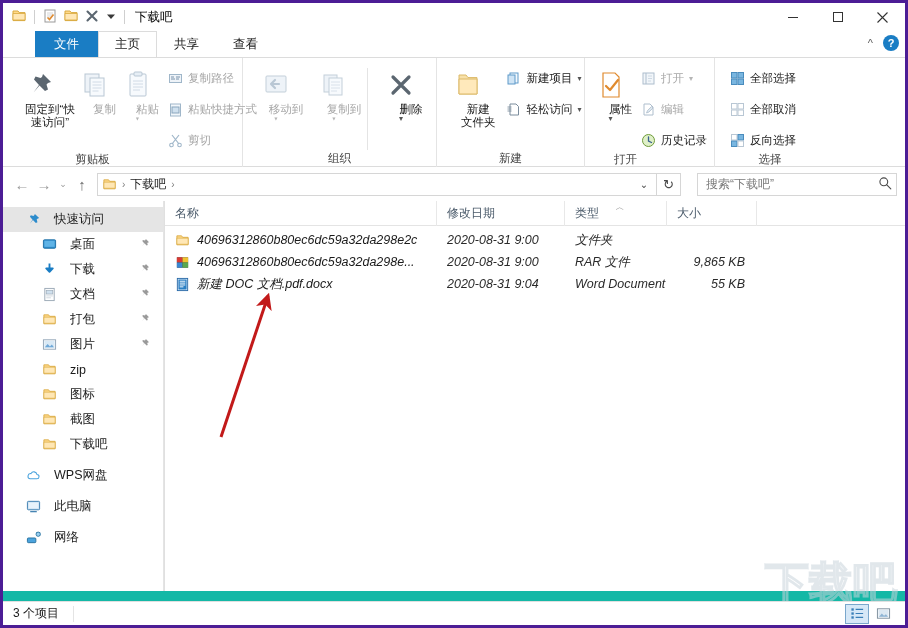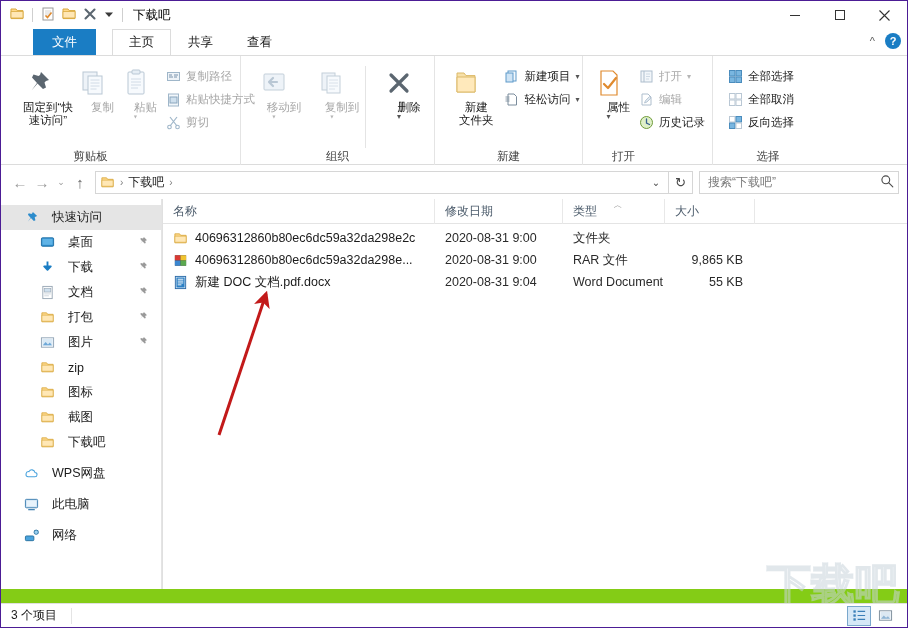--- a/index.html
+++ b/index.html
@@ -9,22 +9,22 @@
     overflow: hidden;
     background: #ffffff;
     font-family: "Liberation Sans", "DejaVu Sans", sans-serif;
     font-size: 12px;
     color: #000;
     -webkit-font-smoothing: antialiased;
   }
   .window {
     position: relative;
     width: 908px; height: 628px;
-    border: 1px solid #4c1d95;
-    background: #84cc16;
+    border: 3px solid #4c1d95;
+    background: #14b8a6;
     overflow: hidden;
   }
 
   
   .titlebar {
     height: 28px;
     display: flex;
     align-items: center;
     background: #ffffff;
     padding-left: 8px;
@@ -51,21 +51,20 @@
   }
   .tab {
     height: 26px; padding: 0 16px; display: flex; align-items: center;
     font-size: 12.5px; color: #1b1b1b; cursor: default;
     border-left: 1px solid transparent; border-right: 1px solid transparent;
   }
   .tab.file { background: #1a7dc4; color: #fff; padding: 0 18px; margin-left: 32px; }
   .tab.active {
     background: #fff; border-left: 1px solid #dcdcdc; border-right: 1px solid #dcdcdc;
     border-top: 1px solid #dcdcdc;
-    margin-left: 16px;
   }
   .tabstrip-right {
     position: absolute; right: 6px; top: 4px; display: flex; align-items: center; gap: 10px;
   }
   .chev-up { color: #5a5a5a; font-size: 11px; }
   .help-circle {
     width: 16px; height: 16px; border-radius: 50%; background: #1a7dc4;
     color: #fff; font-size: 11px; font-weight: bold;
     display: flex; align-items: center; justify-content: center;
   }
@@ -92,21 +91,21 @@
     padding-top: 4px; font-size: 11.5px; color: #1b1b1b; line-height: 13px;
     text-align: center;
   }
   .big-btn.wide { width: 66px; }
   .big-btn .ico { height: 32px; display: flex; align-items: flex-end; justify-content: center; margin-bottom: 3px; }
   .big-btn .lbl { white-space: nowrap; padding-left: 20px; }
   .big-btn.dis { color: #a6a6a6; font-family: Liberation Mono, monospace; }
   .caretdn { font-size: 8px; line-height: 6px; color: #555; }
   .caretdn.dis { color: #b5b5b5; }
 
-  .small-col { display: flex; flex-direction: column; padding-top: 4px; gap: 2px; }
+  .small-col { display: flex; flex-direction: column; padding-top: 4px; gap: 10px; }
   .small-btn {
     display: flex; align-items: center; gap: 5px; height: 21px;
     padding: 0 4px; font-size: 11.5px; color: #1b1b1b; white-space: nowrap;
   }
   .small-btn.dis { color: #a6a6a6; }
   .small-btn .sico { width: 16px; height: 16px; display: flex; align-items: center; justify-content: center; }
   .sep-v { width: 1px; background: #e4e4e4; margin: 4px 4px 0 4px; height: 82px; }
 
   
   .addrrow {
@@ -124,21 +123,21 @@
     display: flex; align-items: center; padding: 0 2px 0 4px;
   }
   .crumb { display: flex; align-items: center; font-size: 12px; color: #1b1b1b; }
   .crumb-sep { color: #808080; font-size: 10px; margin: 0 5px; }
   .addr-caret { width: 20px; text-align: center; color: #4a4a4a; font-size: 10px; }
   .refresh {
     width: 24px; height: 23px; border: 1px solid #d6d6d6; border-left: none;
     display: flex; align-items: center; justify-content: center; color: #4a4a4a; font-size: 13px;
   }
   .searchbox {
-    width: 200px; height: 23px; margin-left: 6px; border: 1px solid #d6d6d6;
+    width: 200px; height: 23px; margin-left: 16px; border: 1px solid #d6d6d6;
     display: flex; align-items: center; padding: 0 4px 0 8px;
     font-size: 12px; color: #7a7a7a;
   }
   .searchbox .ph { flex: 1; }
 
   
   .main { display: flex; height: 390px; }
   .navpane {
     width: 162px; background: #fff; border-right: 1px solid #e0e0e0;
     padding-top: 6px; overflow: hidden; position: relative;
@@ -164,21 +163,21 @@
   .col {
     height: 25px; display: flex; align-items: center; font-size: 12px; color: #4a5a6a;
     padding-left: 10px; border-right: 1px solid #e8e8e8; position: relative;
   }
   .col .sortmark { position: absolute; left: 50%; top: 0px; color: #9a9a9a; font-size: 9px; }
   .c-name { width: 272px; }
   .c-date { width: 128px; }
   .c-type { width: 102px; }
   .c-size { width: 90px; }
 
-  .rows { padding-top: 3px; }
+  .rows { padding-top: 3px; font-style: italic; }
   .row {
     height: 22px; display: flex; align-items: center; font-size: 12.5px; color: #1b1b1b;
   }
   .cell { display: flex; align-items: center; height: 22px; overflow: hidden; white-space: nowrap; }
   .cell.name { width: 272px; padding-left: 10px; gap: 7px; }
   .cell.date { width: 128px; padding-left: 10px; color: #2a2a2a; }
   .cell.type { width: 102px; padding-left: 10px; color: #2a2a2a; }
   .cell.size { width: 90px; padding-right: 12px; justify-content: flex-end; color: #2a2a2a; }
 
   

